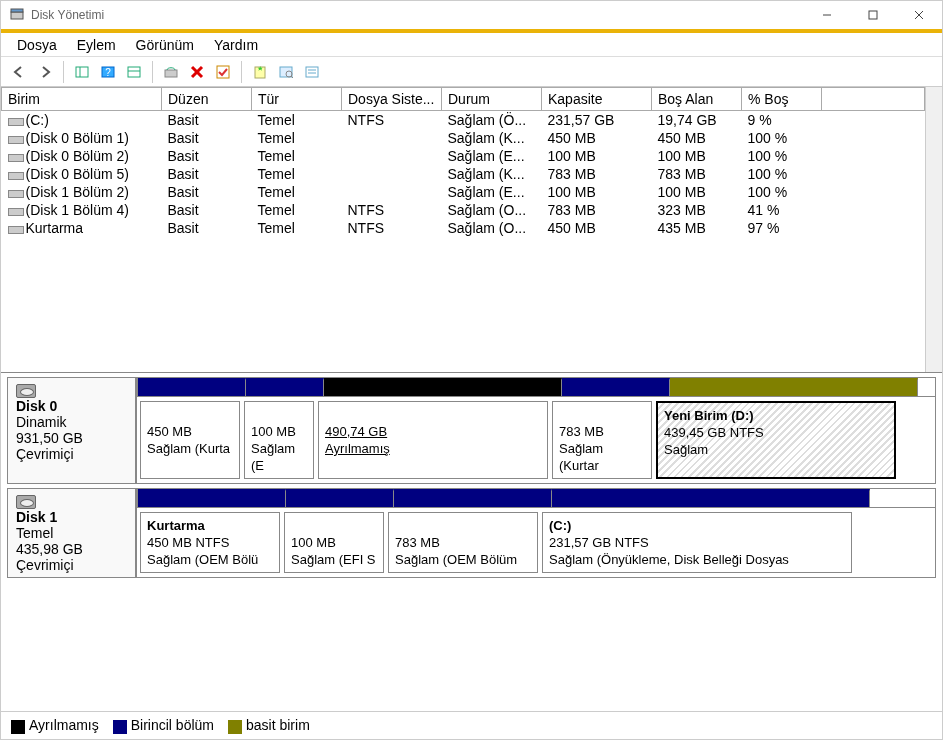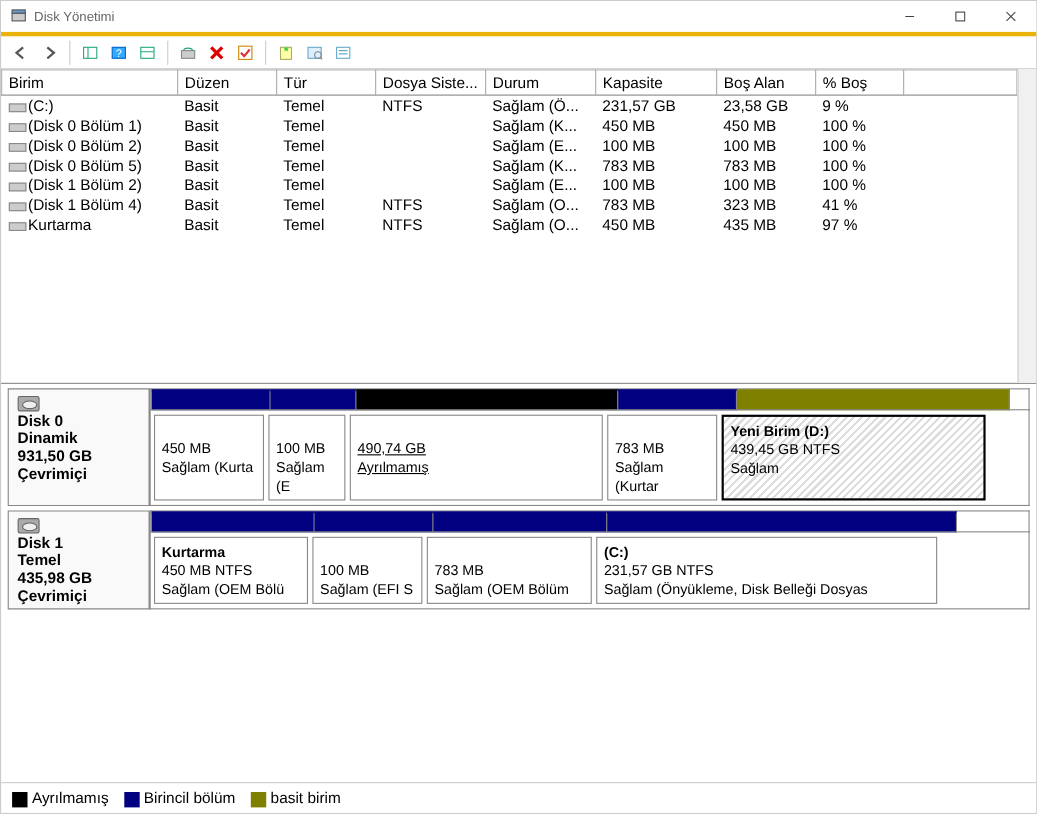--- a/index.html
+++ b/index.html
@@ -17,21 +17,21 @@
   .tool-sep { width: 1px; height: 22px; background: #ccc; margin: 0 4px; }
   .content-top { flex: 0 0 auto; height: 286px; border-bottom: 1px solid #888; overflow: hidden; }
   table.volumes { width: 100%; border-collapse: collapse; font-size: 14px; }
   table.volumes th { text-align: left; font-weight: 400; padding: 3px 6px; border: 1px solid #aaa; background: #fff; font-size: 14px; white-space: nowrap; overflow: hidden; }
   table.volumes td { padding: 1px 6px; font-size: 14px; white-space: nowrap; overflow: hidden; text-overflow: ellipsis; }
   table.volumes tr.sel td:first-child span.lbl { background: #e0e0e0; border: 1px dotted #888; padding: 0 2px; }
   .vol-icon { display: inline-block; width: 14px; height: 10px; vertical-align: middle; margin-right: 4px; position: relative; }
   .vol-icon::before { content: ""; position: absolute; left: 0; top: 2px; width: 14px; height: 6px; background: #ccc; border: 1px solid #888; }
   .content-bottom { flex: 1 1 auto; overflow: auto; padding: 0 6px 6px 6px; }
   .disk-row { display: flex; margin-top: 4px; }
-  .disk-header { width: 130px; border: 1px solid #888; border-right: 2px solid #888; padding: 4px 8px; background: #f9f9f9; font-size: 14px; font-weight: bold; }
+  .disk-header { width: 130px; border: 1px solid #888; border-right: 2px solid #888; padding: 4px 8px; background: #f9f9f9; font-size: 14px; }
   .disk-header b { display: block; }
   .disk-parts { flex: 1; display: flex; flex-direction: column; }
   .strip { display: flex; height: 20px; }
   .strip .s { border-top: 2px solid; border-right: 1px solid #888; }
   .parts { display: flex; flex: 1; gap: 4px; padding: 4px; border: 1px solid #888; border-left: none; margin-left: -1px; margin-top: -1px; }
   .part { border: 1px solid #888; flex: 0 0 auto; padding: 4px 6px; font-size: 13px; line-height: 17px; overflow: hidden; position: relative; background: #fff; }
   .part.hatched { background: repeating-linear-gradient(135deg, #fff, #fff 3px, #ddd 3px, #ddd 5px); border: 2px solid #000; }
   .part b { font-weight: 700; }
   .disk-icon { display: inline-block; width: 20px; height: 14px; background: #aaa; border: 1px solid #666; border-radius: 2px; vertical-align: middle; margin-right: 4px; position: relative; }
   .disk-icon::after { content: ""; position: absolute; left: 3px; top: 3px; width: 12px; height: 6px; border: 1px solid #666; border-radius: 50%; background: #eee; }
@@ -68,20 +68,26 @@
         </div>
       <div class="win-btn close">
           <svg width="10" height="10">
             <line x1="1" y1="1" x2="9" y2="9" stroke="currentColor"></line>
             <line x1="9" y1="1" x2="1" y2="9" stroke="currentColor"></line>
           </svg>
         </div>
     </div>
   </div>
 
+  <div class="menubar">
+    <span class="menu-item">Dosya</span>
+    <span class="menu-item">Eylem</span>
+    <span class="menu-item">Görünüm</span>
+    <span class="menu-item">Yardım</span>
+  </div>
 
   <div class="toolbar">
     <div class="tool-btn">
         <svg width="16" height="14">
           <path d="M10 2 L4 7 L10 12" fill="none" stroke="#555" stroke-width="2"></path>
         </svg>
       </div>
     <div class="tool-btn">
         <svg width="16" height="14">
           <path d="M6 2 L12 7 L6 12" fill="none" stroke="#555" stroke-width="2"></path>
@@ -177,21 +183,21 @@
             </tr>
           </thead>
           <tbody id="vol-body">
               <tr>
                 <td><span class="vol-icon"></span><span class="lbl">(C:)</span></td>
                 <td>Basit</td>
                 <td>Temel</td>
                 <td>NTFS</td>
                 <td>Sağlam (Ö...</td>
                 <td>231,57 GB</td>
-                <td>23,58 GB</td>
+                <td>19,74 GB</td>
                 <td>9 %</td>
                 <td></td>
               </tr>
               <tr>
                 <td><span class="vol-icon"></span><span class="lbl">(Disk 0 Bölüm 1)</span></td>
                 <td>Basit</td>
                 <td>Temel</td>
                 <td></td>
                 <td>Sağlam (K...</td>
                 <td>450 MB</td>

